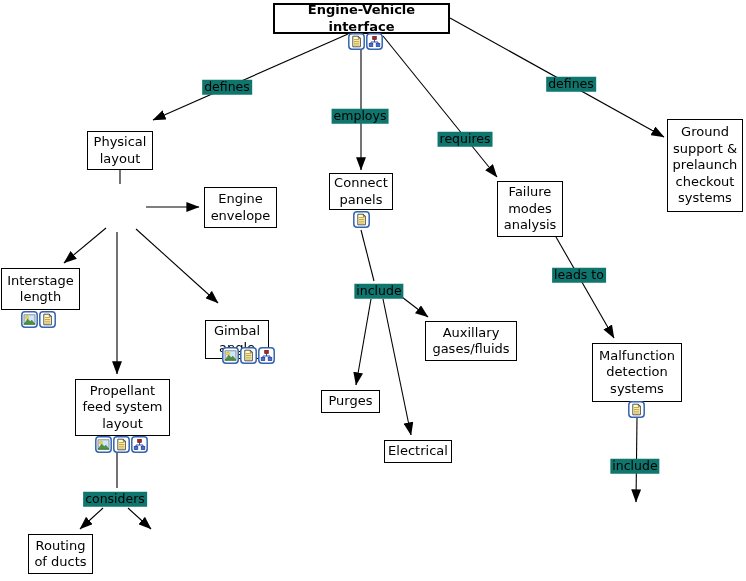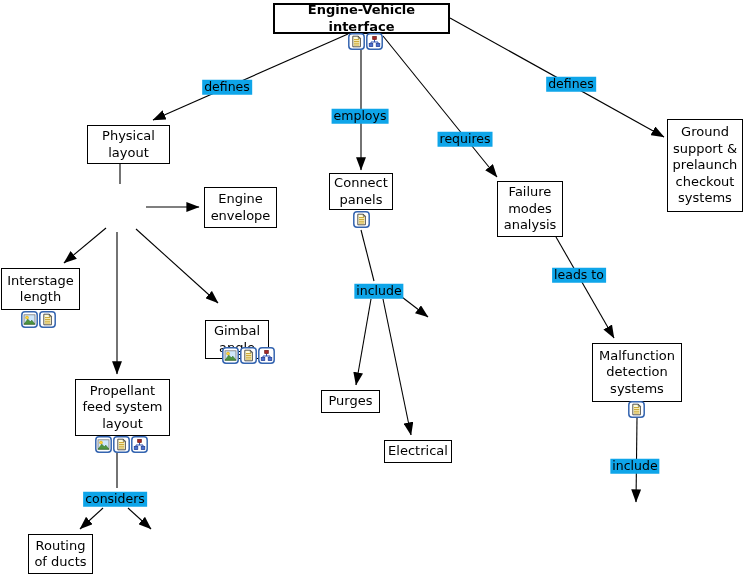--- a/index.html
+++ b/index.html
@@ -5,21 +5,21 @@
   html,body{margin:0;padding:0;background:#fff;}
   #canvas{position:relative;width:746px;height:581px;background:#fff;overflow:hidden;
           font-family:"DejaVu Sans",sans-serif;padding-left:17px;}
   .edges{position:absolute;left:0;top:0;z-index:1;}
   .edge{stroke:#000;stroke-width:1.1;}
   .node{position:absolute;display:flex;align-items:center;justify-content:center;
         text-align:center;background:#fff;border:1px solid #000;color:#000;
         font:13px/16.5px "DejaVu Sans",sans-serif;white-space:pre-line;
         z-index:2;box-sizing:border-box;}
   .title-node{font-weight:bold;border-width:2px;font-size:13px;}
-  .link-label{position:absolute;transform:translate(-50%,-50%);background:#0ea5e9;
+  .link-label{position:absolute;transform:translate(-50%,-50%);background:#0f766e;
         color:#000;font:12.5px/14.5px "DejaVu Sans",sans-serif;text-align:center;
         white-space:pre-line;z-index:2;padding:0 2px;}
   .res-icon{position:absolute;width:17px;height:17px;z-index:3;}
   .defs-hidden{position:absolute;width:0;height:0;overflow:hidden;}
 </style>
 </head>
 <body>
 
 <div id="canvas">
 
@@ -80,21 +80,21 @@
     <line class="edge" x1="128" y1="508" x2="151" y2="529" marker-end="url(#arw)"></line>
     <line class="edge" x1="371" y1="299" x2="356" y2="385" marker-end="url(#arw)"></line>
     <line class="edge" x1="383" y1="299" x2="411" y2="435" marker-end="url(#arw)"></line>
     <line class="edge" x1="398" y1="294" x2="428" y2="317" marker-end="url(#arw)"></line>
     <line class="edge" x1="556" y1="237" x2="614" y2="338" marker-end="url(#arw)"></line>
     <line class="edge" x1="637" y1="418" x2="636" y2="502" marker-end="url(#arw)"></line>
   </svg>
 
   <div class="node title-node" style="left:273px;top:3px;width:177px;height:31px">Engine-Vehicle interface</div>
 
-  <div class="node" style="left:87px;top:125px;width:83px;height:39px">Physical
+  <div class="node" style="left:87px;top:131px;width:66px;height:39px">Physical
 layout</div>
 
   <div class="node" style="left:204px;top:187px;width:73px;height:41px">Engine
 envelope</div>
 
   <div class="node" style="left:1px;top:268px;width:79px;height:42px">Interstage
 length</div>
 
   <div class="node" style="left:205px;top:320px;width:64px;height:39px">Gimbal
 angle</div>
@@ -107,20 +107,22 @@
 of ducts</div>
 
 
   <div class="node" style="left:329px;top:173px;width:64px;height:37px">Connect
 panels</div>
 
   <div class="node" style="left:321px;top:390px;width:59px;height:23px">Purges</div>
 
   <div class="node" style="left:384px;top:440px;width:68px;height:23px">Electrical</div>
 
+  <div class="node" style="left:425px;top:321px;width:92px;height:40px">Auxillary
+gases/fluids</div>
 
   <div class="node" style="left:497px;top:181px;width:66px;height:56px">Failure
 modes
 analysis</div>
 
   <div class="node" style="left:592px;top:343px;width:90px;height:59px">Malfunction
 detection
 systems</div>
 
 

